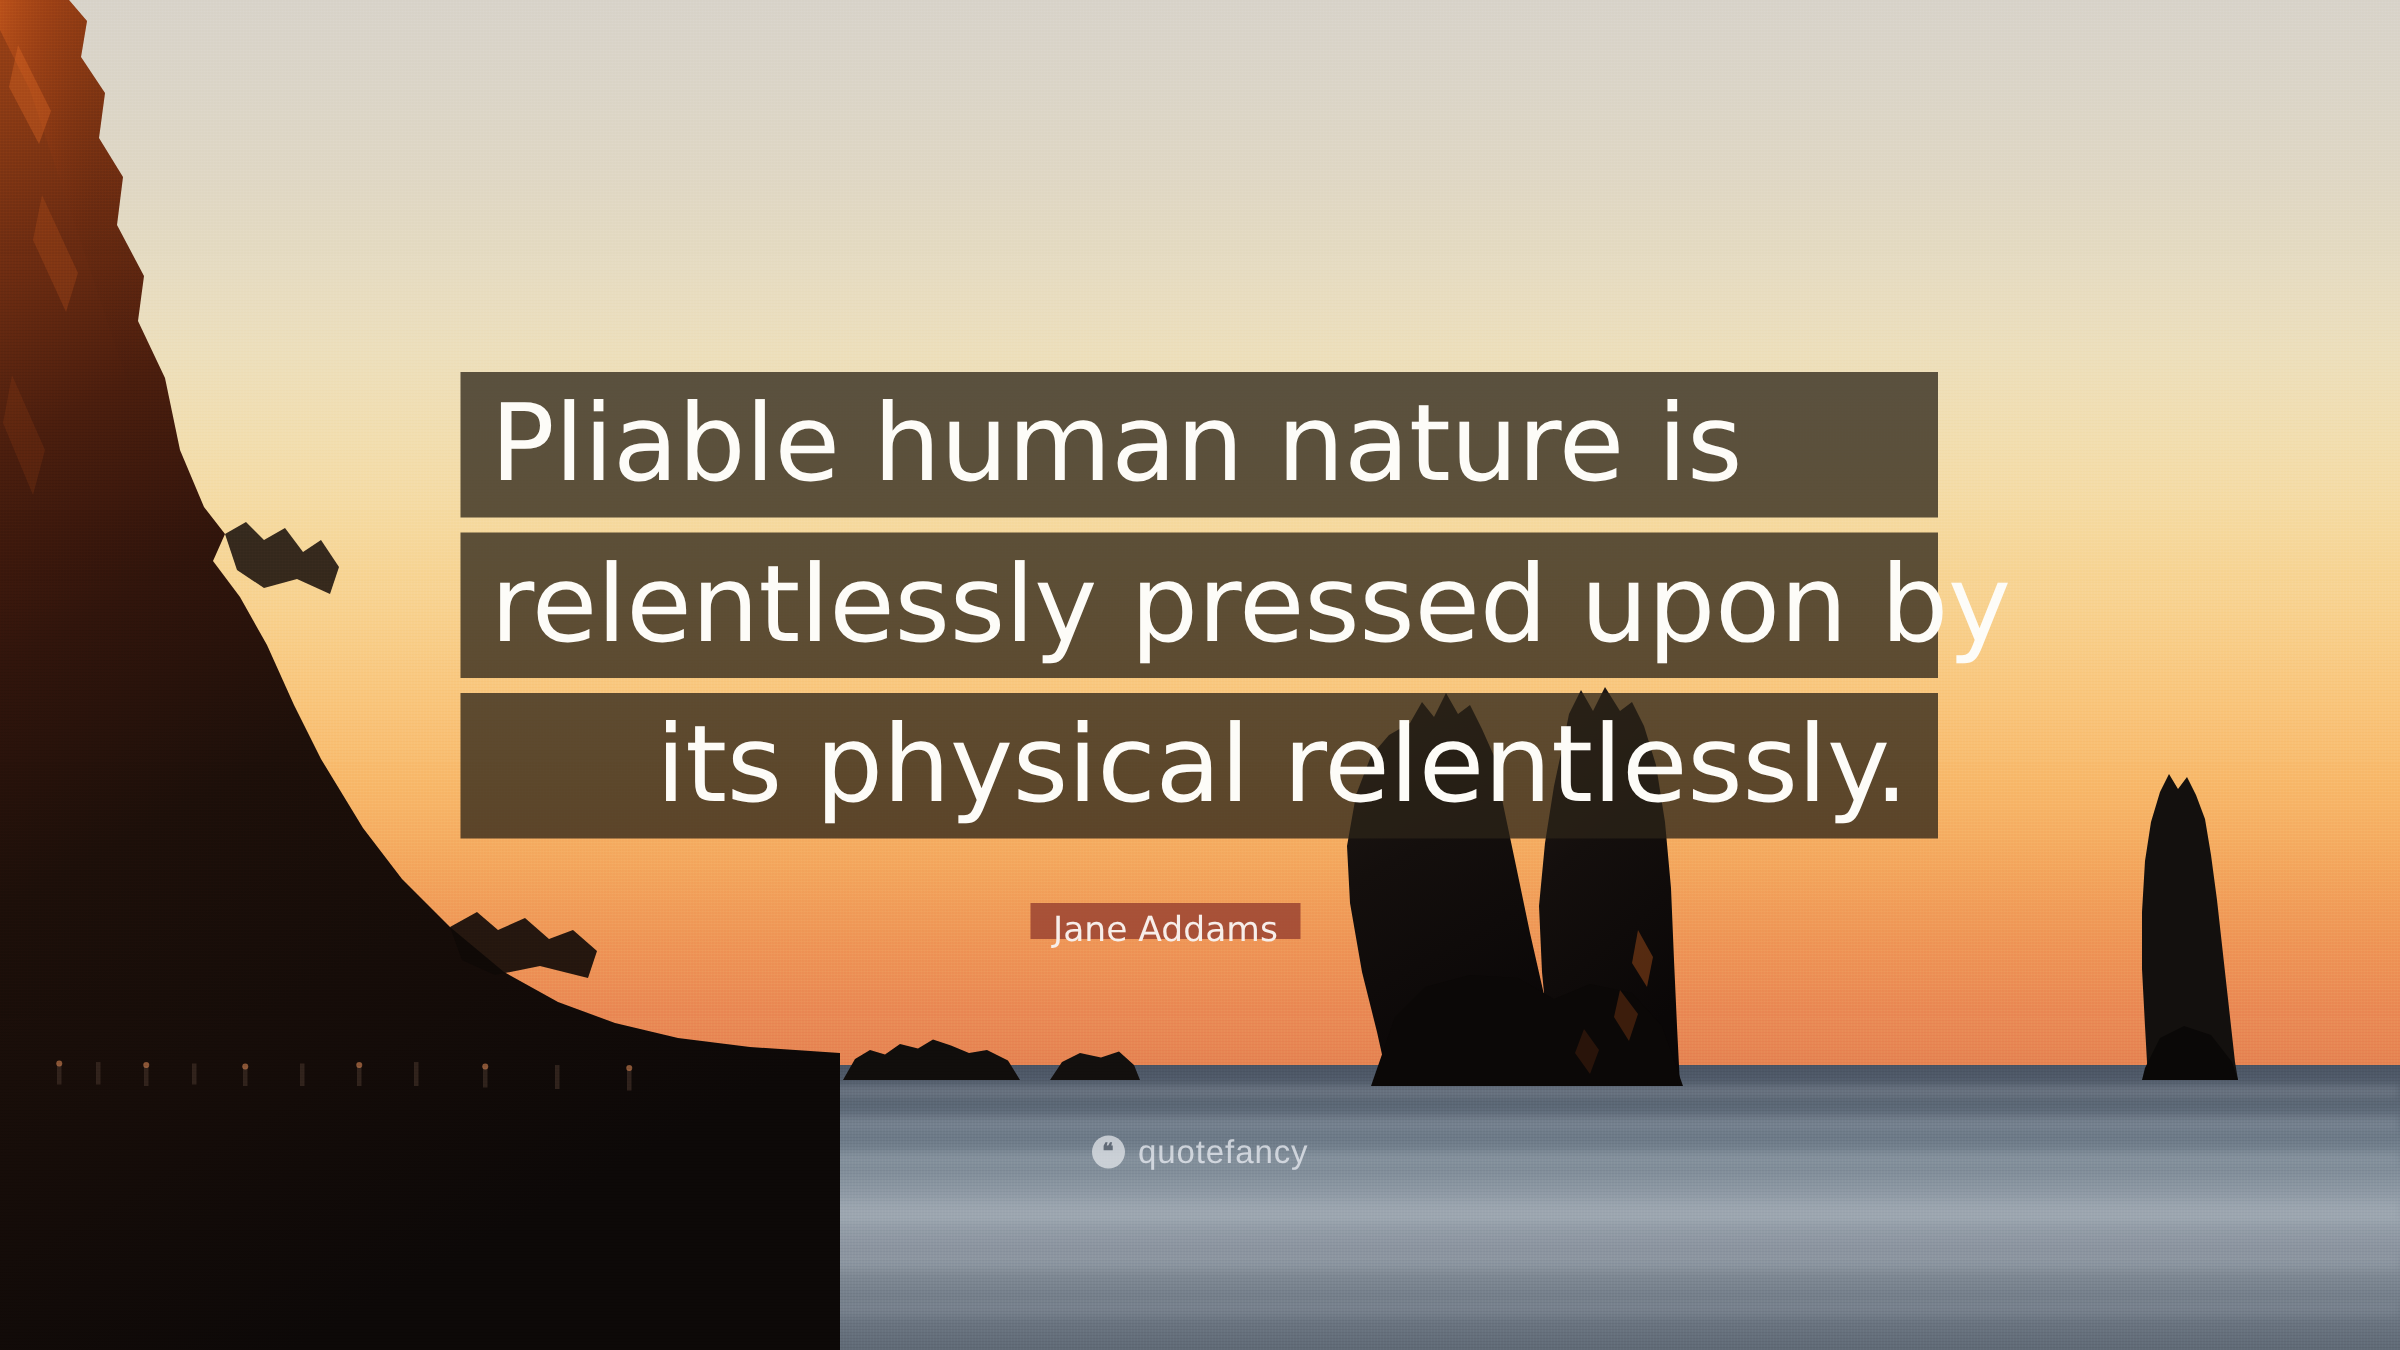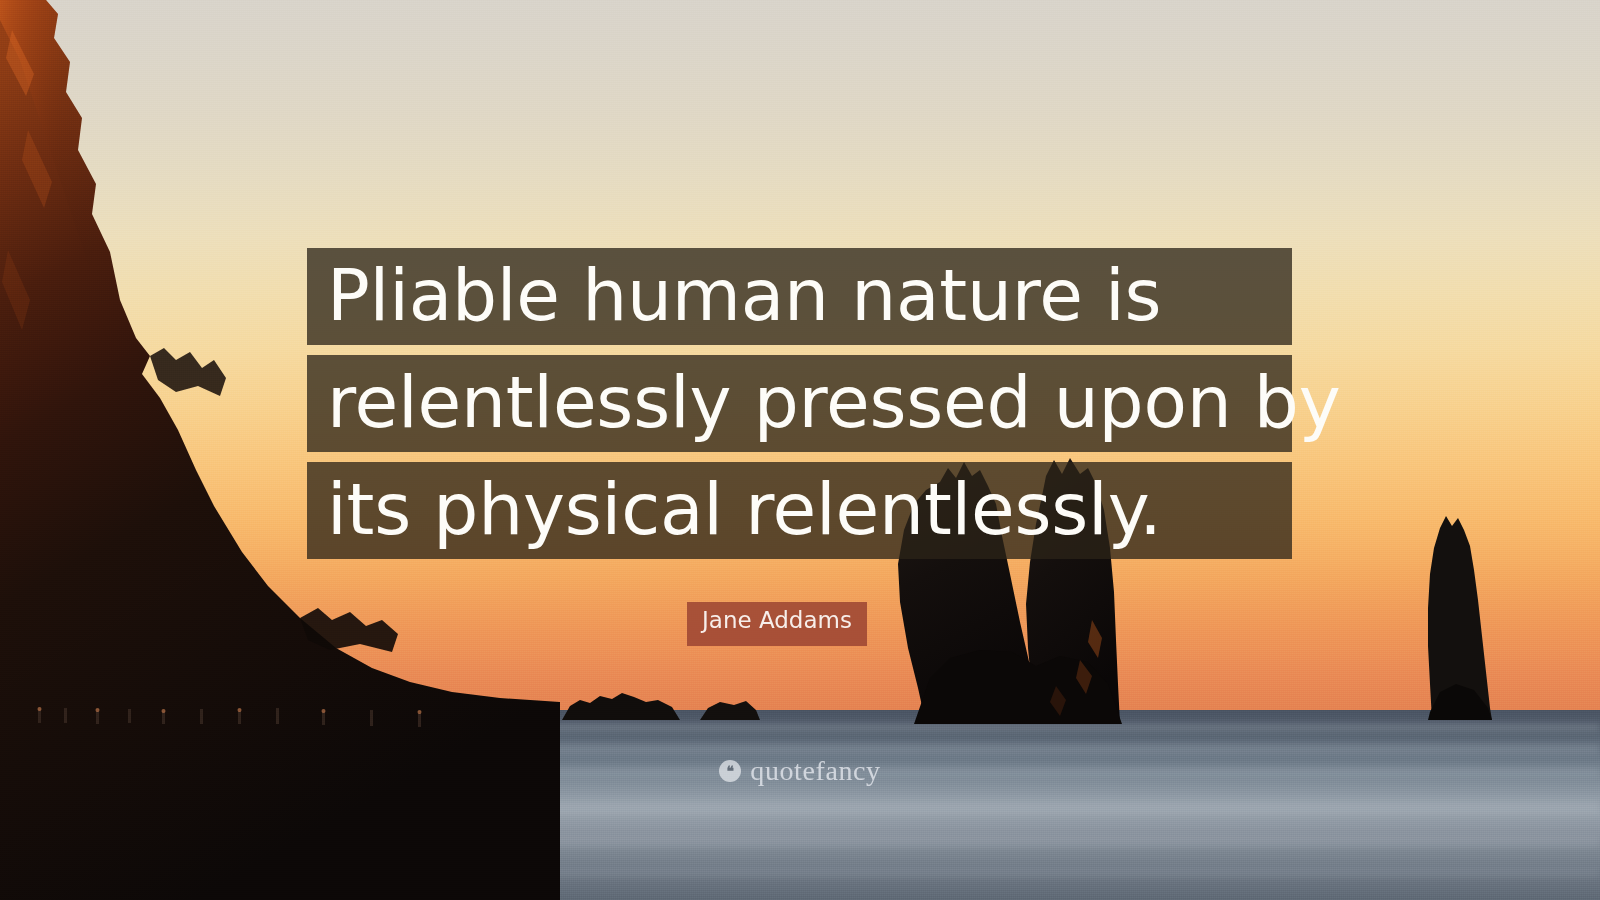--- a/index.html
+++ b/index.html
@@ -112,28 +112,28 @@
     font-family: "DejaVu Sans", sans-serif;
     font-weight: 400;
     font-size: 71px;
     line-height: 96px;
     height: 97px;
     padding: 0 20px;
     white-space: nowrap;
     letter-spacing: -0.2px;
     text-rendering: optimizeLegibility;
   }
-  .qline + .qline { margin-top: 10px; }
+  .qline + .qline { margin-top: 10px; text-align: right; }
 
   
   .author {
     position: absolute;
     left: 687px;
     top: 602px;
-    height: 44px;
+    height: 24px;
     line-height: 36px;
     padding: 0 15px;
     background: rgba(150,62,48,0.80);
     color: #f7eeea;
     font-family: "DejaVu Sans", sans-serif;
     font-size: 23px;
     white-space: nowrap;
   }
 
   
@@ -156,22 +156,22 @@
     align-items: center;
     justify-content: center;
     color: #5d6672;
     font-family: "DejaVu Serif", serif;
     font-size: 14px;
     font-weight: 700;
     line-height: 1;
   }
   .wm-text {
     color: rgba(238,241,246,0.90);
-    font-family: Liberation Serif, serif;
-    font-size: 28px;
+    font-family: Liberation Sans, sans-serif;
+    font-size: 22px;
     letter-spacing: 0.6px;
   }
 
   
   .grain {
     position: absolute;
     left: 0; top: 0;
     width: 1600px; height: 900px;
     opacity: 0.055;
     pointer-events: none;

